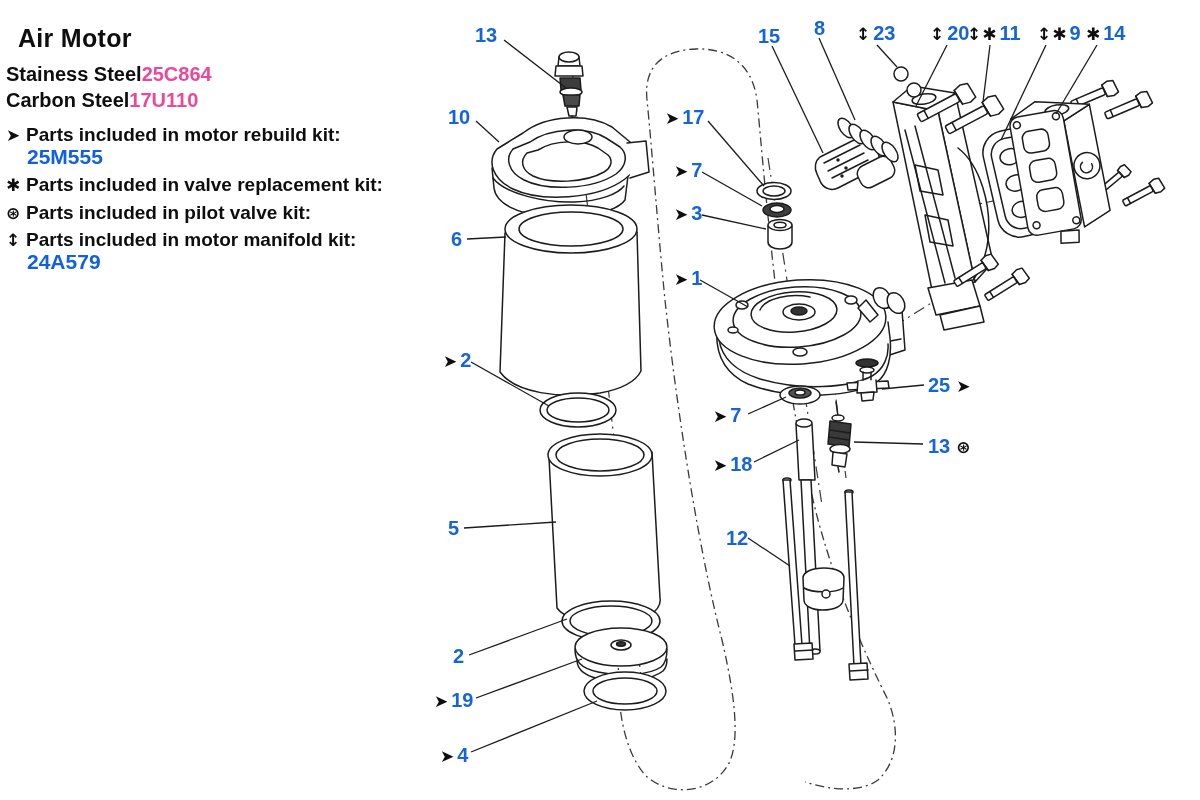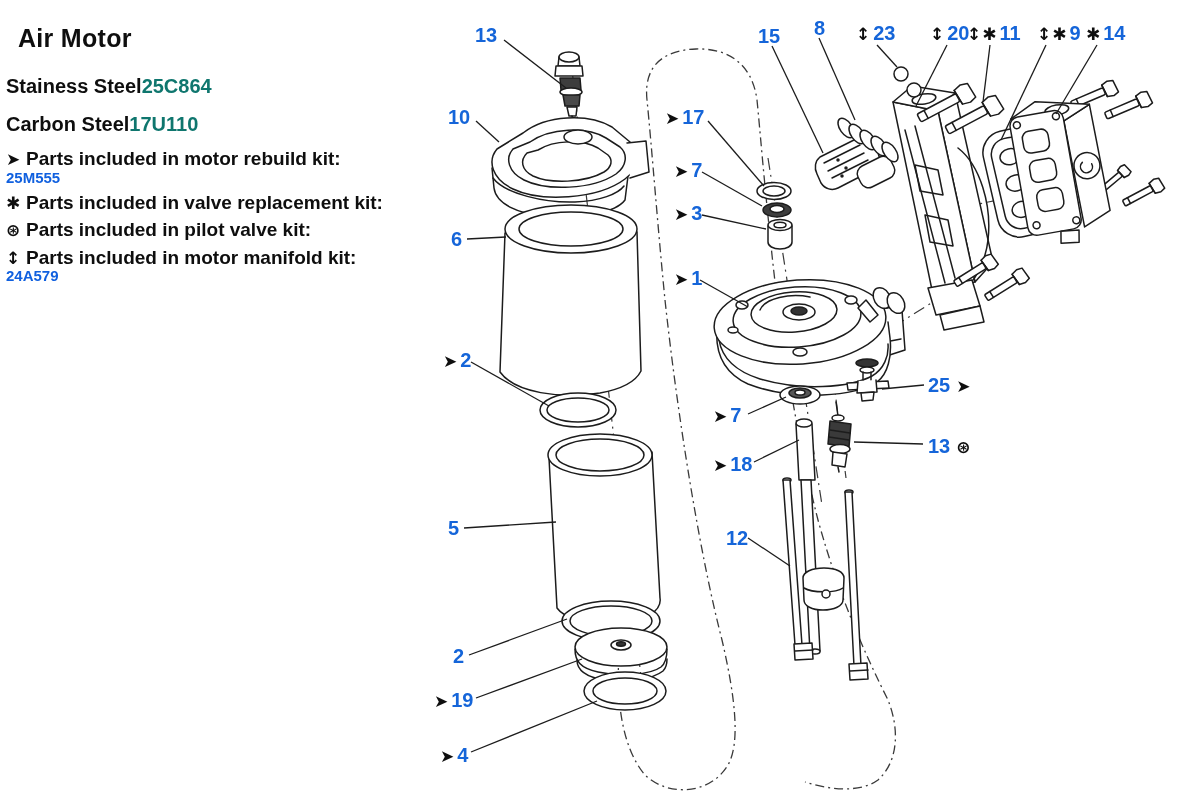--- a/index.html
+++ b/index.html
@@ -4,26 +4,26 @@
 <style>
   html,body{margin:0;padding:0;background:#fff;}
   .stage{position:relative;width:1200px;height:800px;background:#ffffff;overflow:hidden;
          font-family:"Liberation Sans",sans-serif;}
   svg{position:absolute;left:0;top:0;}
 
   
   .legend{position:absolute;top:20px;left:6px;width:470px;color:#0e0e0e;z-index:5;}
   .title{font-size:25px;font-weight:bold;margin:4px 0 10px 12px;letter-spacing:.3px;}
   .variant{display:flex;align-items:baseline;gap:0;font-size:20px;font-weight:bold;margin:3px 0;}
-  .variant .code{color:#0f766e;margin-top:12px;}
+  .variant .code{color:#ec4899;}
   .kits{margin-top:13px;}
   .kit{margin:0 0 7px 0;font-size:19px;font-weight:bold;line-height:1.08;}
   .kit .sym{display:inline-block;width:20px;font-size:17px;
             font-family:"DejaVu Sans","Liberation Sans",sans-serif;}
-  .kit .code{color:#1060DF;font-size:15px;}
+  .kit .code{color:#1060DF;margin-left:21px;font-size:21px;}
 
   
   #centerlines path, #centerlines line{stroke:#3a3a3a;stroke-width:1.2;fill:none;
         stroke-dasharray:12 5 2 5;}
   #hairpin path{stroke:#3a3a3a;stroke-width:1.3;fill:none;stroke-dasharray:9 4 2 4;}
   #parts{fill:#ffffff;}
   #parts path,#parts ellipse,#parts circle,#parts rect,#parts line{
         stroke:#1c1c1c;stroke-width:1.5;stroke-linejoin:round;stroke-linecap:round;}
   #leaders line{stroke:#1c1c1c;stroke-width:1.3;}
   #labels text{font-family:"Liberation Sans",sans-serif;font-weight:bold;font-size:20px;}

